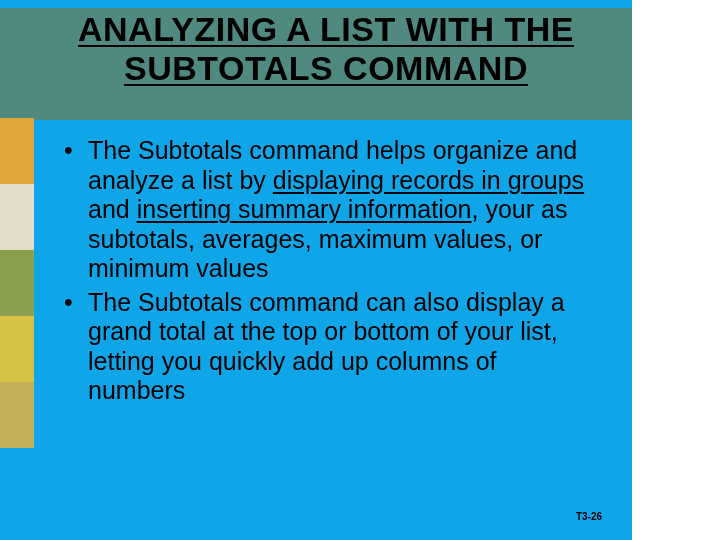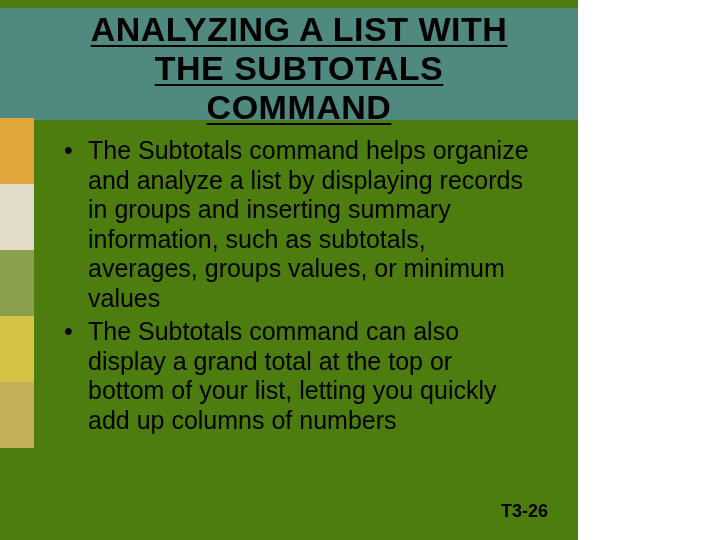--- a/index.html
+++ b/index.html
@@ -1,29 +1,29 @@
 <!DOCTYPE html>
 <html><head>
 <meta charset="utf-8">
 <style>
   * { margin: 0; padding: 0; box-sizing: border-box; }
   html, body { width: 720px; height: 540px; font-family: Arial, Helvetica, sans-serif; background: #fff; overflow: hidden; }
-  .slide { position: relative; width: 578px; height: 540px; background: #4d7c0f; }
+  .slide { position: relative; width: 632px; height: 540px; background: #0ea5e9; }
   .title-bar { position: absolute; top: 8px; left: 0; right: 0; height: 112px; background: #4f897f; }
   .title-text { position: absolute; top: 10px; left: 60px; right: 40px; font-size: 34px; font-weight: bold; color: #000; text-align: center; line-height: 1.15; letter-spacing: 0.5px; }
   .title-underline { text-decoration: underline; text-decoration-thickness: 2px; text-underline-offset: 4px; }
   .sidebar { position: absolute; left: 0; top: 118px; width: 34px; }
   .sb { width: 34px; height: 66px; }
   .content { position: absolute; top: 136px; left: 64px; right: 44px; font-size: 25px; color: #000; line-height: 1.18; }
   .bullet-item { display: flex; margin-bottom: 4px; }
   .bullet-mark { flex: 0 0 24px; }
   .bullet-text { flex: 1; }
-  .u { text-decoration-thickness: 2px; text-underline-offset: 3px; }
+  .u { text-decoration: underline; text-decoration-thickness: 2px; text-underline-offset: 3px; }
   .i { }
-  .page-num { position: absolute; right: 30px; bottom: 18px; font-size: 18px; font-weight: bold; color: #000; }
+  .page-num { position: absolute; right: 30px; bottom: 18px; font-size: 10px; font-weight: bold; color: #000; }
 </style>
 </head>
 <body>
 
 <div class="slide">
 
   <div class="title-bar"></div>
   <div class="title-text">
     <span class="title-underline">ANALYZING A LIST WITH THE SUBTOTALS COMMAND</span>
   </div>
@@ -32,21 +32,21 @@
     <div class="sb" style="background:#e0a63c"></div>
     <div class="sb" style="background:#e2dcc8"></div>
     <div class="sb" style="background:#8aa04c"></div>
     <div class="sb" style="background:#d5c345"></div>
     <div class="sb" style="background:#c3b05b"></div>
   </div>
 
   <div class="content">
       <div class="bullet-item">
         <div class="bullet-mark">•</div>
-        <div class="bullet-text"><span>The </span><span class="i">Subtotals</span><span> command helps organize and analyze a list by </span><span class="u">displaying records in groups</span><span> and </span><span class="u">inserting summary information</span><span>, such as subtotals, averages, groups values, or minimum values</span></div>
+        <div class="bullet-text"><span>The </span><span class="i">Subtotals</span><span> command helps organize and analyze a list by </span><span class="u">displaying records in groups</span><span> and </span><span class="u">inserting summary information</span><span>, your as subtotals, averages, maximum values, or minimum values</span></div>
       </div>
       <div class="bullet-item">
         <div class="bullet-mark">•</div>
         <div class="bullet-text"><span>The Subtotals command can also display a grand total at the top or bottom of your list, letting you quickly add up columns of numbers</span></div>
       </div>
     </div>
 
   <div class="page-num">T3-26</div>
 
 </div>

